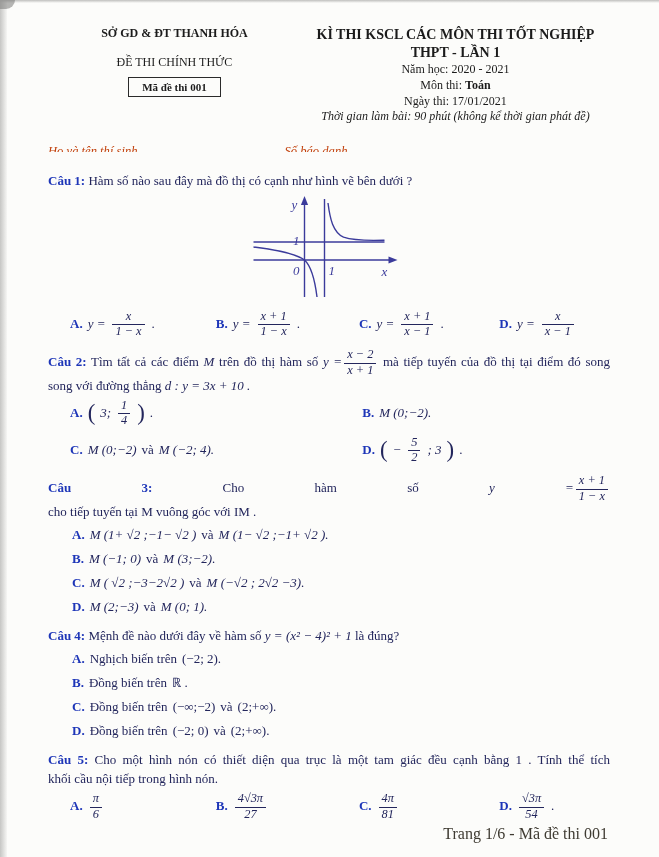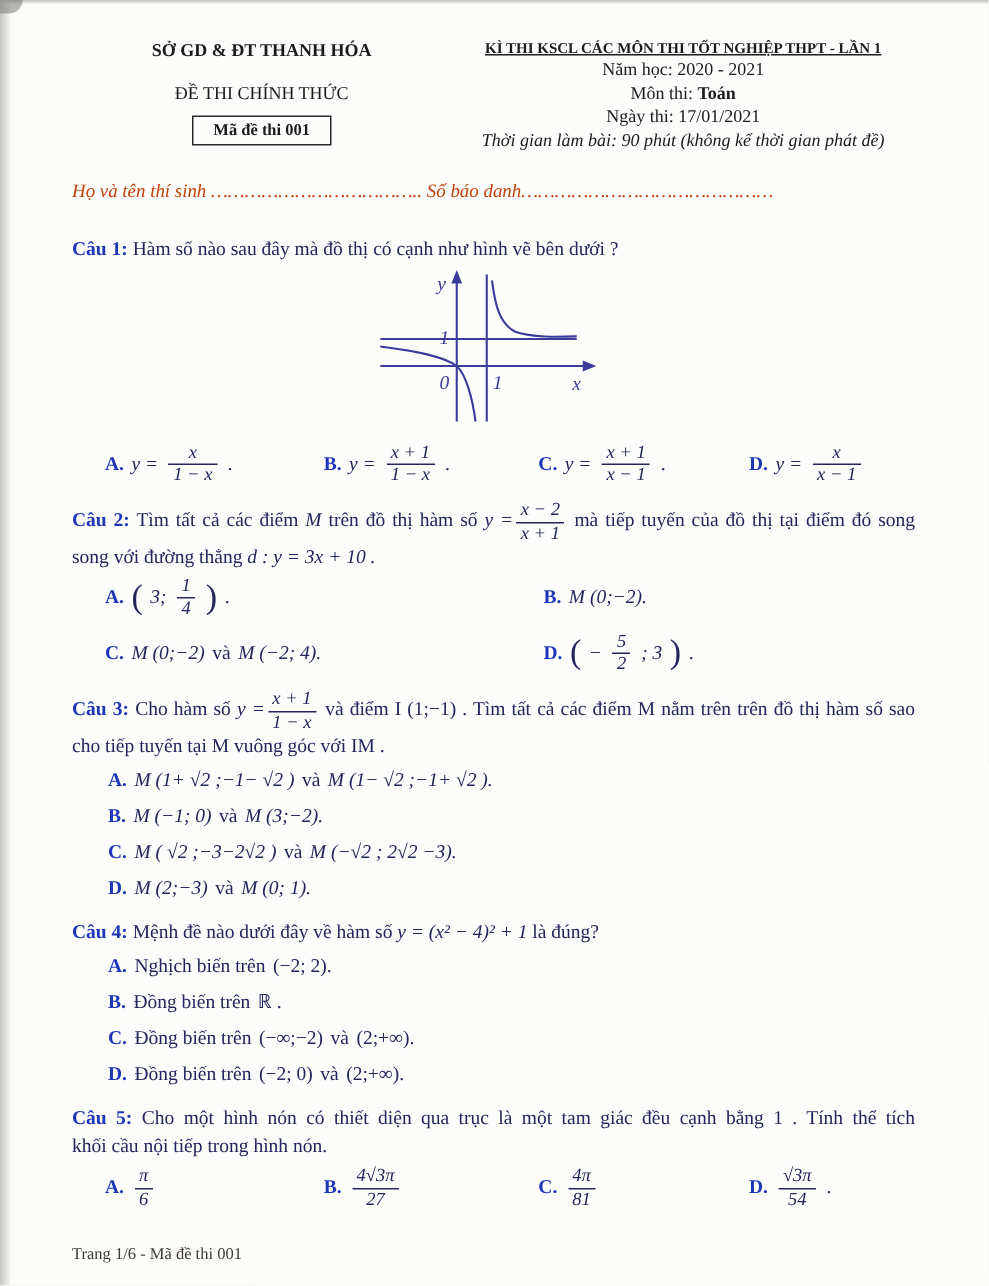--- a/index.html
+++ b/index.html
@@ -24,21 +24,21 @@
     opacity:.55;border-radius:0 0 9px 0;}
   .b{font-weight:bold;}
   .i{font-style:italic;}
   
   .hdr{display:flex;color:var(--header-ink);font-size:12px;line-height:1.3;}
   .hdr-left{width:45%;text-align:center;}
   .hdr-right{width:55%;text-align:center;}
   .hdr-left .gap{height:13px;}
   .code-box{display:inline-block;border:1.6px solid #2a2a2a;padding:2px 13px;
     margin-top:7px;font-weight:bold;font-size:11px;}
-  .hdr-right .title{font-size:10px;text-decoration:underline;}
+  .hdr-right .title{font-size:14px;}
   
   .candidate{margin-top:17px;font-size:12.6px;color:#c2410c;white-space:nowrap;overflow:hidden;}
   
   .q{margin-top:9px;}
   .stemline{text-align:justify;}
   .jlast{text-align-last:justify;}
   .qlabel{color:var(--label-blue);font-weight:bold;}
   .okey{color:var(--label-blue);font-weight:bold;flex:none;}
   .math{font-style:italic;}
   .frac{display:inline-flex;flex-direction:column;vertical-align:middle;
@@ -48,21 +48,21 @@
   .bp{font-size:175%;font-weight:400;font-style:normal;line-height:0;vertical-align:middle;flex:none;}
   .opts4{display:grid;grid-template-columns:1.08fr 1.06fr 1.04fr 0.82fr;
     padding-left:22px;margin-top:3px;align-items:center;}
   .opts2{display:grid;grid-template-columns:1.18fr 1fr;padding-left:22px;
     margin-top:2px;row-gap:7px;align-items:center;}
   .opt{display:flex;align-items:center;gap:5px;min-height:30px;}
   .optline{display:flex;align-items:center;gap:5px;margin:3px 0 0 24px;min-height:21px;}
   .graph-wrap{width:196px;margin:2px auto 0 auto;}
   svg text{font-family:"Liberation Serif",serif;font-size:13px;font-style:italic;
     fill:var(--graph-blue);}
-  .footer{margin-top:auto;font-size:11px;color:var(--footer-ink);padding-right:2px;}
+  .footer{margin-top:auto;text-align:right;font-size:16px;color:var(--footer-ink);padding-right:2px;}
 </style>
 </head>
 <body>
 
 <div class="page">
   <div class="edge"></div>
   <div class="topedge"></div>
   <div class="corner"></div>
 
   <header class="hdr">
@@ -203,21 +203,20 @@
   </section>
 
   <section class="q">
     <div class="stemline jlast">
       <span class="qlabel">Câu 3:</span>
       <span>Cho hàm số</span>
       <span class="math">y =</span><span class="math frac">
           <span class="fnum">x + 1</span>
           <span class="fden">1 − x</span>
         </span>
-      <span>và điểm  I (1;−1) . Tìm tất cả các điểm  M  nằm trên trên đồ thị hàm số sao</span>
     </div>
     <div class="stemline">cho tiếp tuyến tại  M  vuông góc với  IM .</div>
     <div>
       <div class="optline">
         <span class="okey">A.</span>
         <span class="math">M (1+ √2 ;−1− √2 )</span>
         <span>và</span>
         <span class="math">M (1− √2 ;−1+ √2 ).</span>
       </div>
       <div class="optline">

